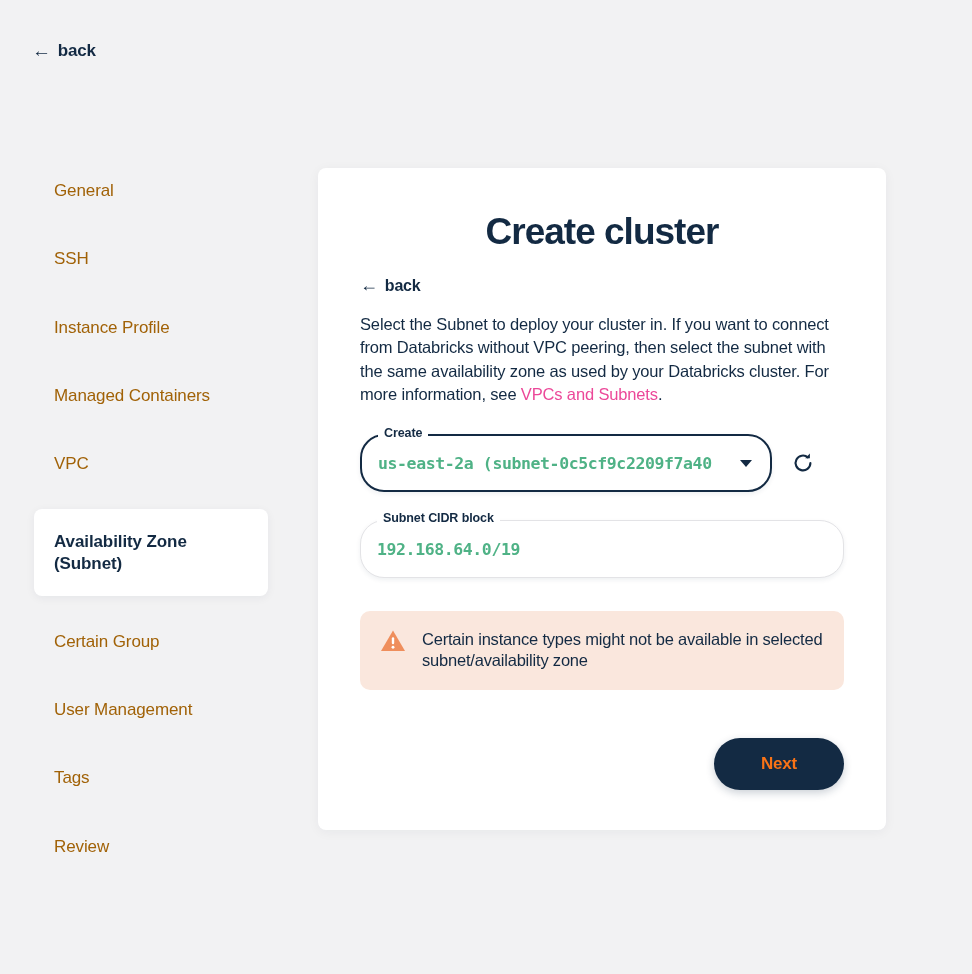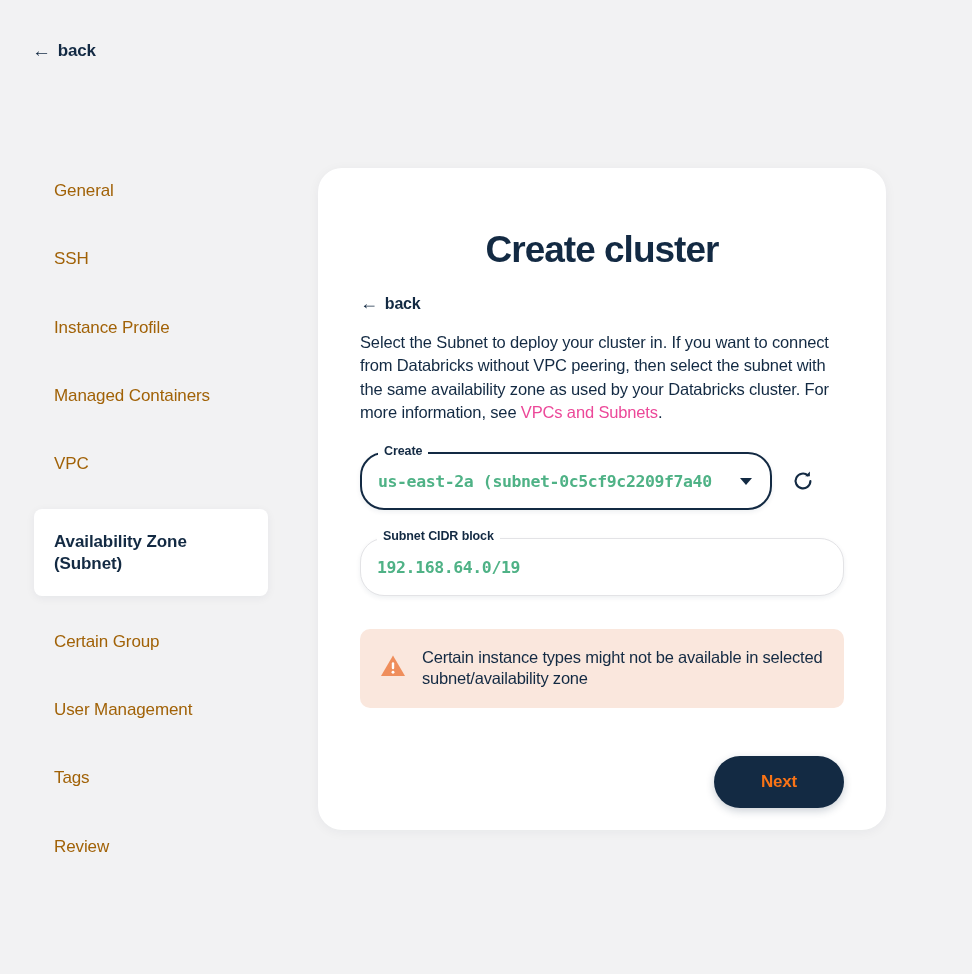--- a/index.html
+++ b/index.html
@@ -130,23 +130,23 @@
   .nav-item.active .nav-label { white-space: pre-line; }
 
   
   .card {
     position: absolute;
     left: 318px;
     top: 168px;
     width: 568px;
     height: 662px;
     background: #ffffff;
-    border-radius: 24px;
+    border-radius: 8px;
     box-shadow: 0 2px 12px rgba(19,42,67,0.05);
-    padding: 62px 42px 0 42px;
+    padding: 44px 42px 0 42px;
   }
 
   .card-title {
     text-align: center;
     font-size: 37px;
     font-weight: bold;
     letter-spacing: -1px;
     color: #132a43;
     line-height: 1.1;
   }
@@ -257,21 +257,21 @@
     justify-content: center;
   }
 
   
   .warning {
     margin-top: 33px;
     background: #fae7dd;
     border-radius: 10px;
     padding: 18px 20px;
     display: flex;
-    align-items: center;
+    align-items: flex-start;
     gap: 16px;
   }
   .warning-icon { flex: 0 0 auto; }
   .warning-text {
     font-size: 16.5px;
     line-height: 1.28;
     color: #132a43;
     letter-spacing: -0.2px;
     font-weight: 500;
   }

